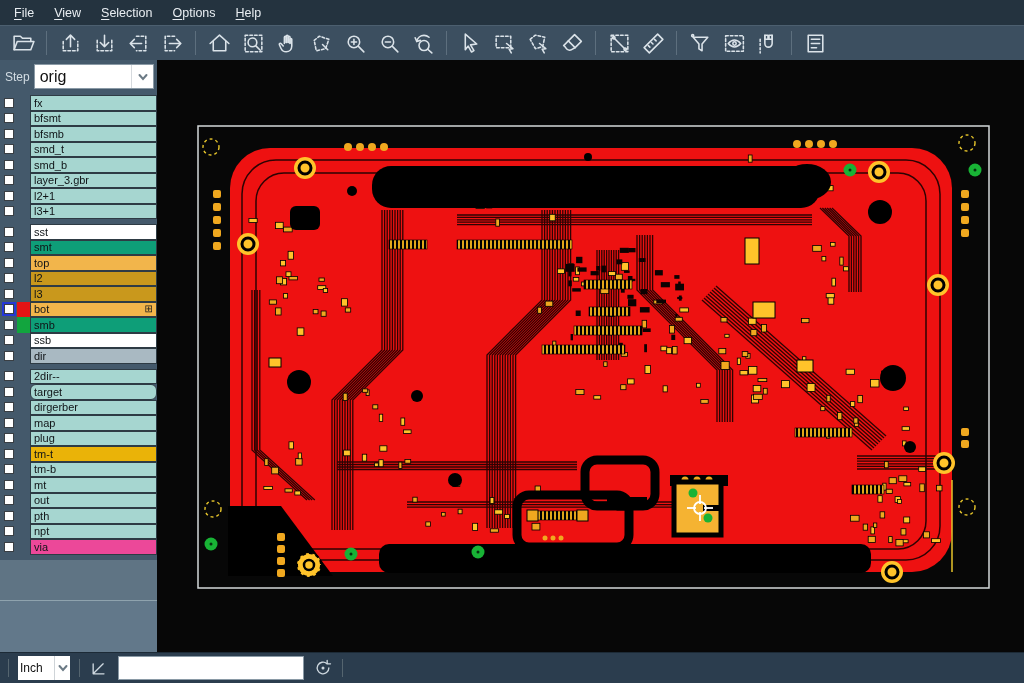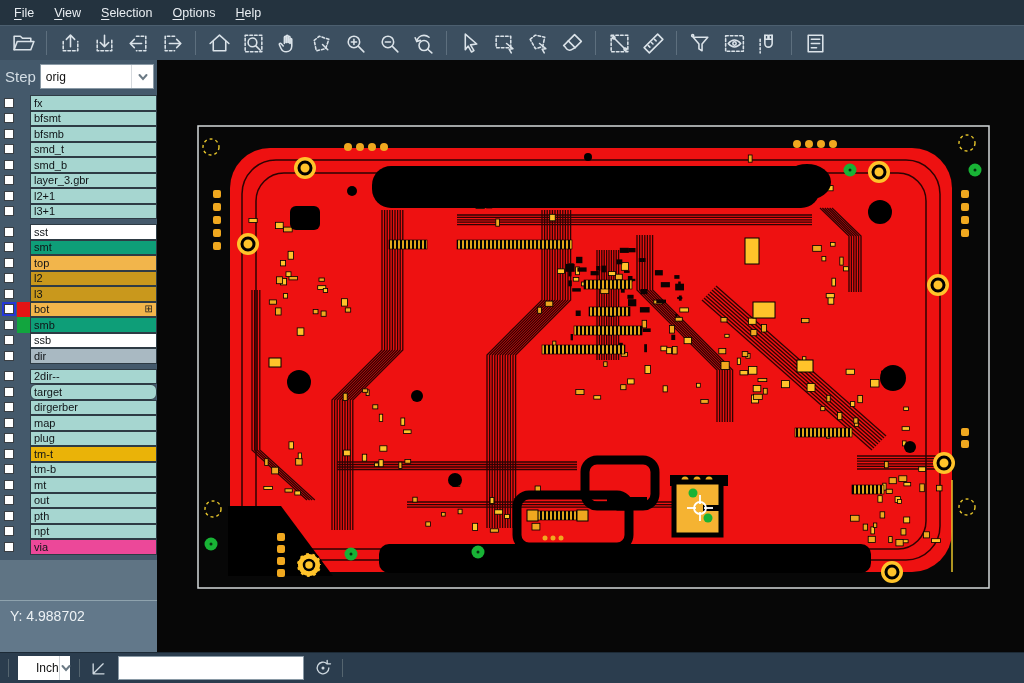--- a/index.html
+++ b/index.html
@@ -17,23 +17,23 @@
            display:flex;align-items:center;padding-left:6px;flex:0 0 auto;}
   .tb-btn{width:34px;height:30px;display:flex;align-items:center;justify-content:center;}
   .tb-btn svg{width:25px;height:25px;}
   .tb-btn svg *{stroke:#dbe3e9;stroke-width:1.5;fill:none;stroke-linecap:round;stroke-linejoin:round;}
   .tb-sep{width:1px;height:24px;background:#5d6f7e;margin:0 6px;flex:0 0 auto;}
 
   
   .middle{display:flex;height:592px;flex:0 0 auto;}
   .sidebar{width:157px;background:#44596b;display:flex;flex-direction:column;flex:0 0 auto;}
   .step-row{height:33px;display:flex;align-items:center;padding:0 3px;gap:4px;flex:0 0 auto;}
-  .step-label{color:#d3dde4;font-size:15px;padding-left:2px;}
+  .step-label{color:#d3dde4;font-size:12px;padding-left:2px;}
   .step-select{flex:1;height:25px;background:#fff;border:1px solid #8a9aa6;display:flex;align-items:center;box-sizing:border-box;}
-  .step-value{flex:1;font-size:12px;color:#111;padding-left:5px;}
+  .step-value{flex:1;font-size:16px;color:#111;padding-left:5px;}
   .chev{width:22px;height:100%;display:flex;align-items:center;justify-content:center;border-left:1px solid #d6dade;box-sizing:border-box;}
   .chev svg{width:12px;height:12px;}
   .chev svg *{stroke:#6b7a85;stroke-width:2;fill:none;stroke-linecap:round;}
 
   .layer-list{padding-top:2px;flex:0 0 auto;}
   .layer-group{margin-bottom:5px;}
   .layer-row{height:15.5px;display:flex;align-items:stretch;}
   .cb-cell{width:17px;display:flex;align-items:center;justify-content:center;flex:0 0 auto;}
   .cb{width:10px;height:10px;background:#fff;border:1.5px solid #3a3f44;box-sizing:border-box;}
   .cb.sel{outline:2.5px solid #2438d6;}
@@ -47,21 +47,21 @@
                 box-sizing:border-box;color:#edf2f5;font-size:14px;line-height:21px;flex:0 0 auto;}
 
   .canvas{flex:1;background:#070707;overflow:hidden;}
   svg.pcb{display:block;width:867px;height:592px;}
 
   
   .statusbar{height:31px;background:#2b3d4e;border-top:1px solid #1c2a36;box-sizing:border-box;
              display:flex;align-items:center;padding:0 8px;gap:9px;flex:0 0 auto;}
   .sb-sep{width:1px;height:18px;background:#55656f;flex:0 0 auto;}
   .unit-select{width:52px;height:24px;background:#fff;display:flex;align-items:center;flex:0 0 auto;}
-  .unit-value{flex:1;font-size:12px;color:#111;padding-left:18px;}
+  .unit-value{flex:1;font-size:12px;color:#111;padding-left:2px;}
   .unit-select .chev{width:16px;border-left:1px solid #cfd4d8;}
   .angle-icon svg,.sync-btn svg{width:20px;height:20px;display:block;}
   .angle-icon svg *,.sync-btn svg *{stroke:#cfd9e0;stroke-width:1.6;fill:none;stroke-linecap:round;stroke-linejoin:round;}
   .cmd-input{width:186px;height:24px;border:1px solid #8a9aa6;background:#fff;font-size:12px;
              padding:0 4px;box-sizing:border-box;font-family:inherit;}
 </style>
 </head>
 <body>
 
 <div class="app">
@@ -440,21 +440,20 @@
               <div class="cb-cell">
                 <div class="cb"></div>
               </div>
               <div class="swatch-cell"></div>
               <div class="row-field" style="background: #ec4899;">via</div>
             </div>
           </div>
         </div>
       <div class="sidebar-filler"></div>
       <div class="coords-panel">
-        <div>Y: 4.988702</div>
       </div>
     </div>
 
     <div class="canvas">
       <svg class="pcb" viewBox="0 0 867 592">
         <defs>
           <pattern id="icstripe" width="4" height="9" patternUnits="userSpaceOnUse">
             <rect width="4" height="9" fill="#000"></rect>
             <rect x="1" width="2" height="9" fill="#e2a61a"></rect>
           </pattern>

